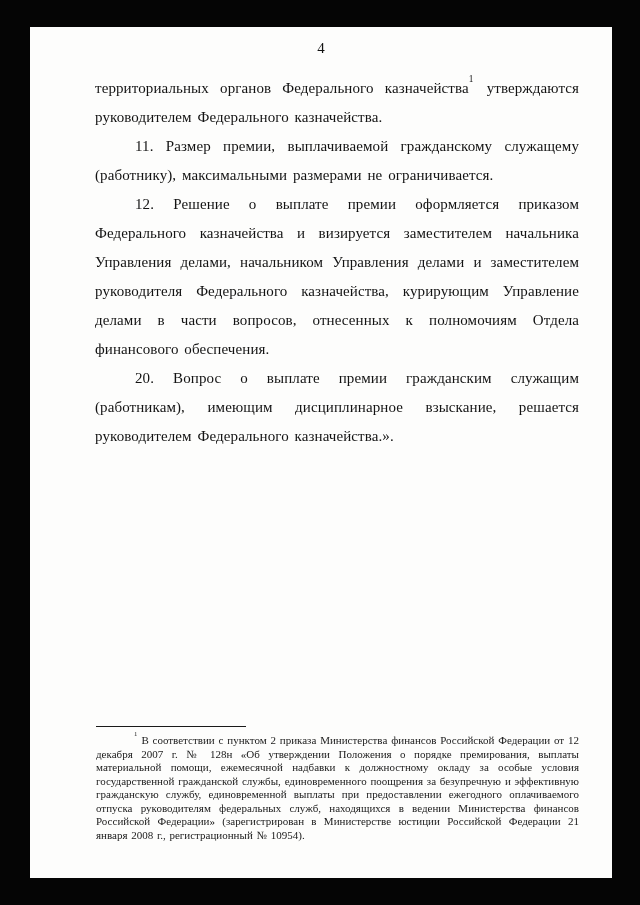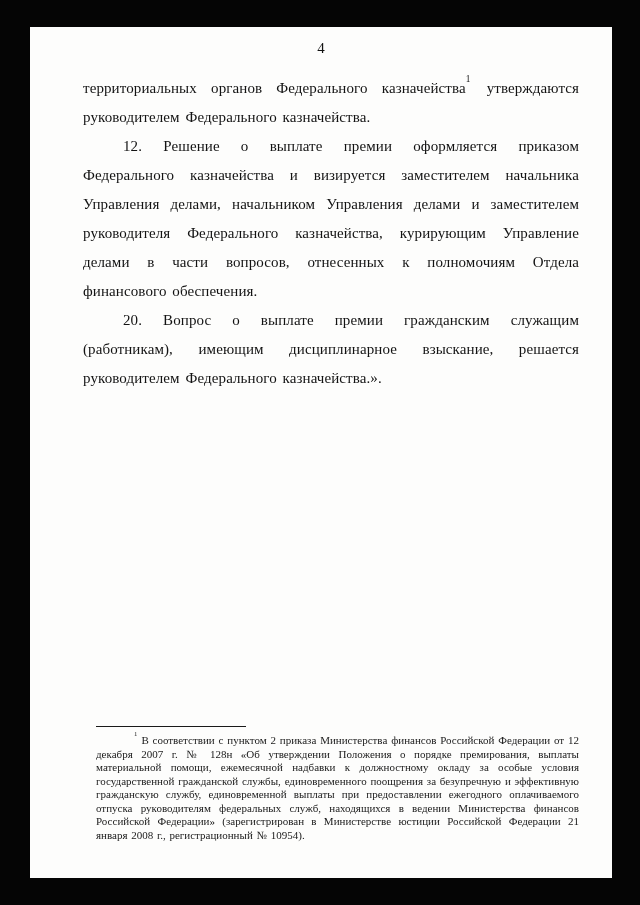--- a/index.html
+++ b/index.html
@@ -23,21 +23,21 @@
   .page-number {
     margin-top: 13px;
     text-align: center;
     font-family: "Liberation Serif", serif;
     font-size: 15px;
     color: #111;
   }
   .body-text {
     position: absolute;
     top: 47px;
-    left: 53px;
+    left: 65px;
     right: 33px;
   }
   .para {
     font-family: "Liberation Serif", serif;
     font-size: 15px;
     line-height: 29px;
     color: #131313;
     text-align: justify;
     text-indent: 40px;
     word-spacing: 2px;
@@ -82,20 +82,21 @@
 <body>
 
 <div class="screen">
   <div class="page">
 
     <div class="page-number">4</div>
 
     <div class="body-text">
       <p class="para first"><span>территориальных органов Федерального казначейства</span><sup class="fn-ref">1</sup><span> утверждаются руководителем Федерального казначейства.</span></p>
 
+      <p class="para">11. Размер премии, выплачиваемой гражданскому служащему (работнику), максимальными размерами не ограничивается.</p>
 
       <p class="para">12. Решение о выплате премии оформляется приказом Федерального казначейства и визируется заместителем начальника Управления делами, начальником Управления делами и заместителем руководителя Федерального казначейства, курирующим Управление делами в части вопросов, отнесенных к полномочиям Отдела финансового обеспечения.</p>
 
       <p class="para">20. Вопрос о выплате премии гражданским служащим (работникам), имеющим дисциплинарное взыскание, решается руководителем Федерального казначейства.».</p>
     </div>
 
     <div class="footnote-block">
       <div class="footnote-rule"></div>
       <p class="footnote-text"><sup class="fn-ref">1</sup><span>В соответствии с пунктом 2 приказа Министерства финансов Российской Федерации от 12 декабря 2007 г. № 128н «Об утверждении Положения о порядке премирования, выплаты материальной помощи, ежемесячной надбавки к должностному окладу за особые условия государственной гражданской службы, единовременного поощрения за безупречную и эффективную гражданскую службу, единовременной выплаты при предоставлении ежегодного оплачиваемого отпуска руководителям федеральных служб, находящихся в ведении Министерства финансов Российской Федерации» (зарегистрирован в Министерстве юстиции Российской Федерации 21 января 2008 г., регистрационный № 10954).</span></p>
     </div>

